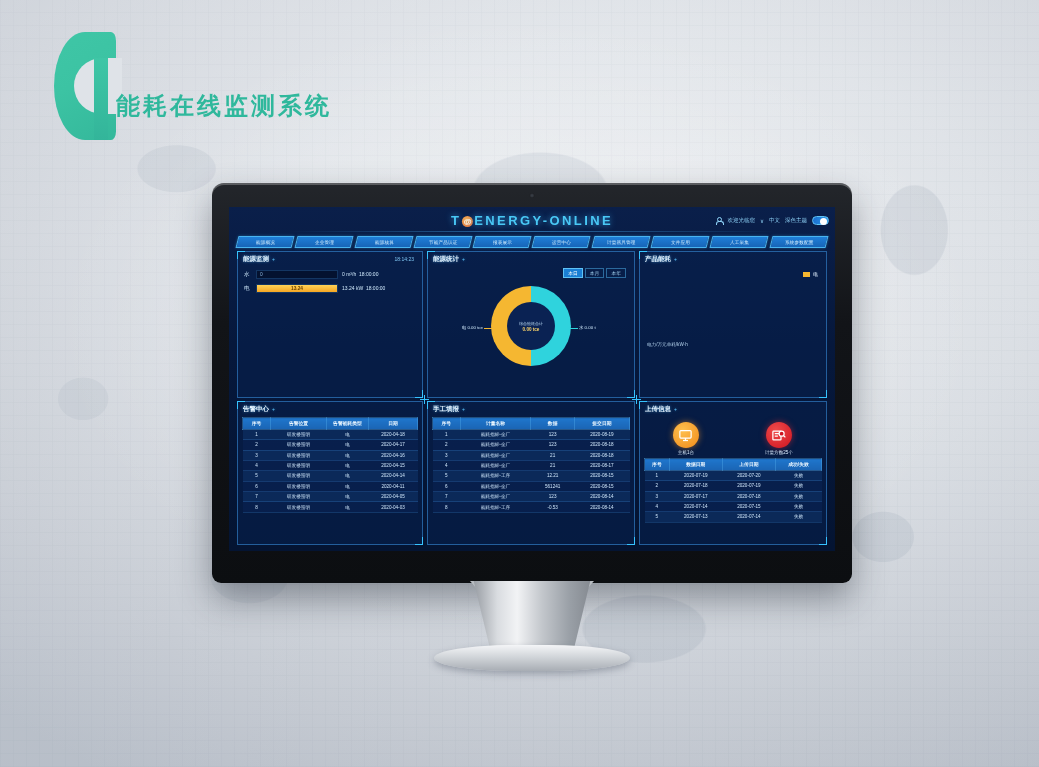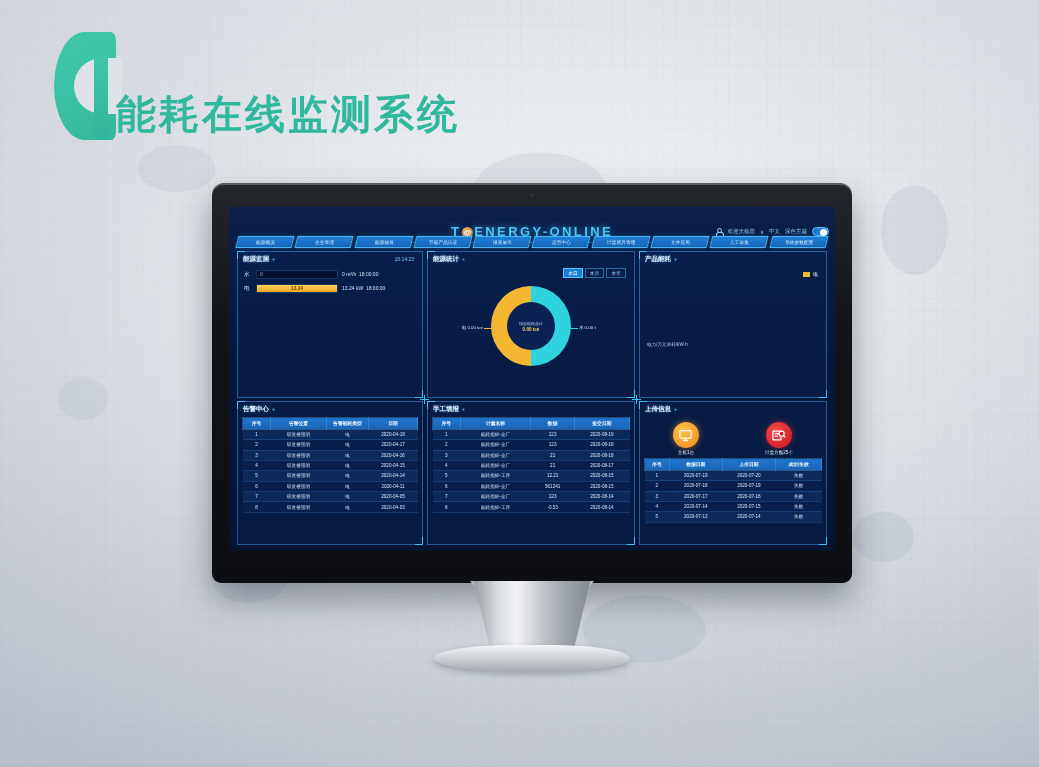--- a/index.html
+++ b/index.html
@@ -62,21 +62,21 @@
     position: absolute; left: 40px; top: 26px; width: 14px; height: 82px;
     background: linear-gradient(180deg, #3fc6a6, #33b59a);
   }
   #title-en {
     position: absolute; left: 70px; top: 20px;
     font-size: 42px; font-weight: 400; color: #4a4f56;
     letter-spacing: .5px; line-height: 1;
   }
   #title-cn {
     position: absolute; left: 68px; top: 72px;
-    font-size: 40px; font-weight: 700; color: #2fb89c;
+    font-size: 24px; font-weight: 700; color: #2fb89c;
     letter-spacing: 3px; line-height: 1;
   }
 
   
   #monitor { position: absolute; left: 212px; top: 183px; width: 640px; height: 400px; }
   #bezel {
     position: absolute; inset: 0;
     background: linear-gradient(180deg, #23262b 0%, #121418 35%, #0c0e11 100%);
     border-radius: 12px 12px 9px 9px;
     box-shadow: 0 16px 34px rgba(30,38,50,.42), 0 2px 0 rgba(255,255,255,.25) inset;
@@ -104,21 +104,21 @@
     clip-path: polygon(3% 0, 97% 0, 83% 100%, 17% 100%);
   }
   #stand-base {
     position: absolute; left: 50%; top: 462px; transform: translateX(-50%);
     width: 196px; height: 26px; border-radius: 50%/60%;
     background: linear-gradient(180deg,#f4f5f7 0%, #d2d6da 45%, #a8adb4 100%);
     box-shadow: 0 3px 7px rgba(60,70,85,.35);
   }
 
   
-  .s-topbar { position: absolute; left: 0; top: 15px; width: 606px; height: 35px; }
+  .s-topbar { position: absolute; left: 0; top: 4px; width: 606px; height: 35px; }
   .s-brand {
     position: absolute; left: 50%; top: 2px; transform: translateX(-50%);
     font-size: 13px; font-weight: 700; color: #49c8f5;
     letter-spacing: 2.4px; white-space: nowrap;
     text-shadow: 0 0 6px rgba(60,180,250,.8);
   }
   .s-brand .at {
     display: inline-block; width: 11px; height: 11px; border-radius: 50%;
     background: radial-gradient(circle at 40% 35%, #ffb451, #e8632a);
     color: #fff; font-size: 8px; line-height: 11px; text-align: center;

